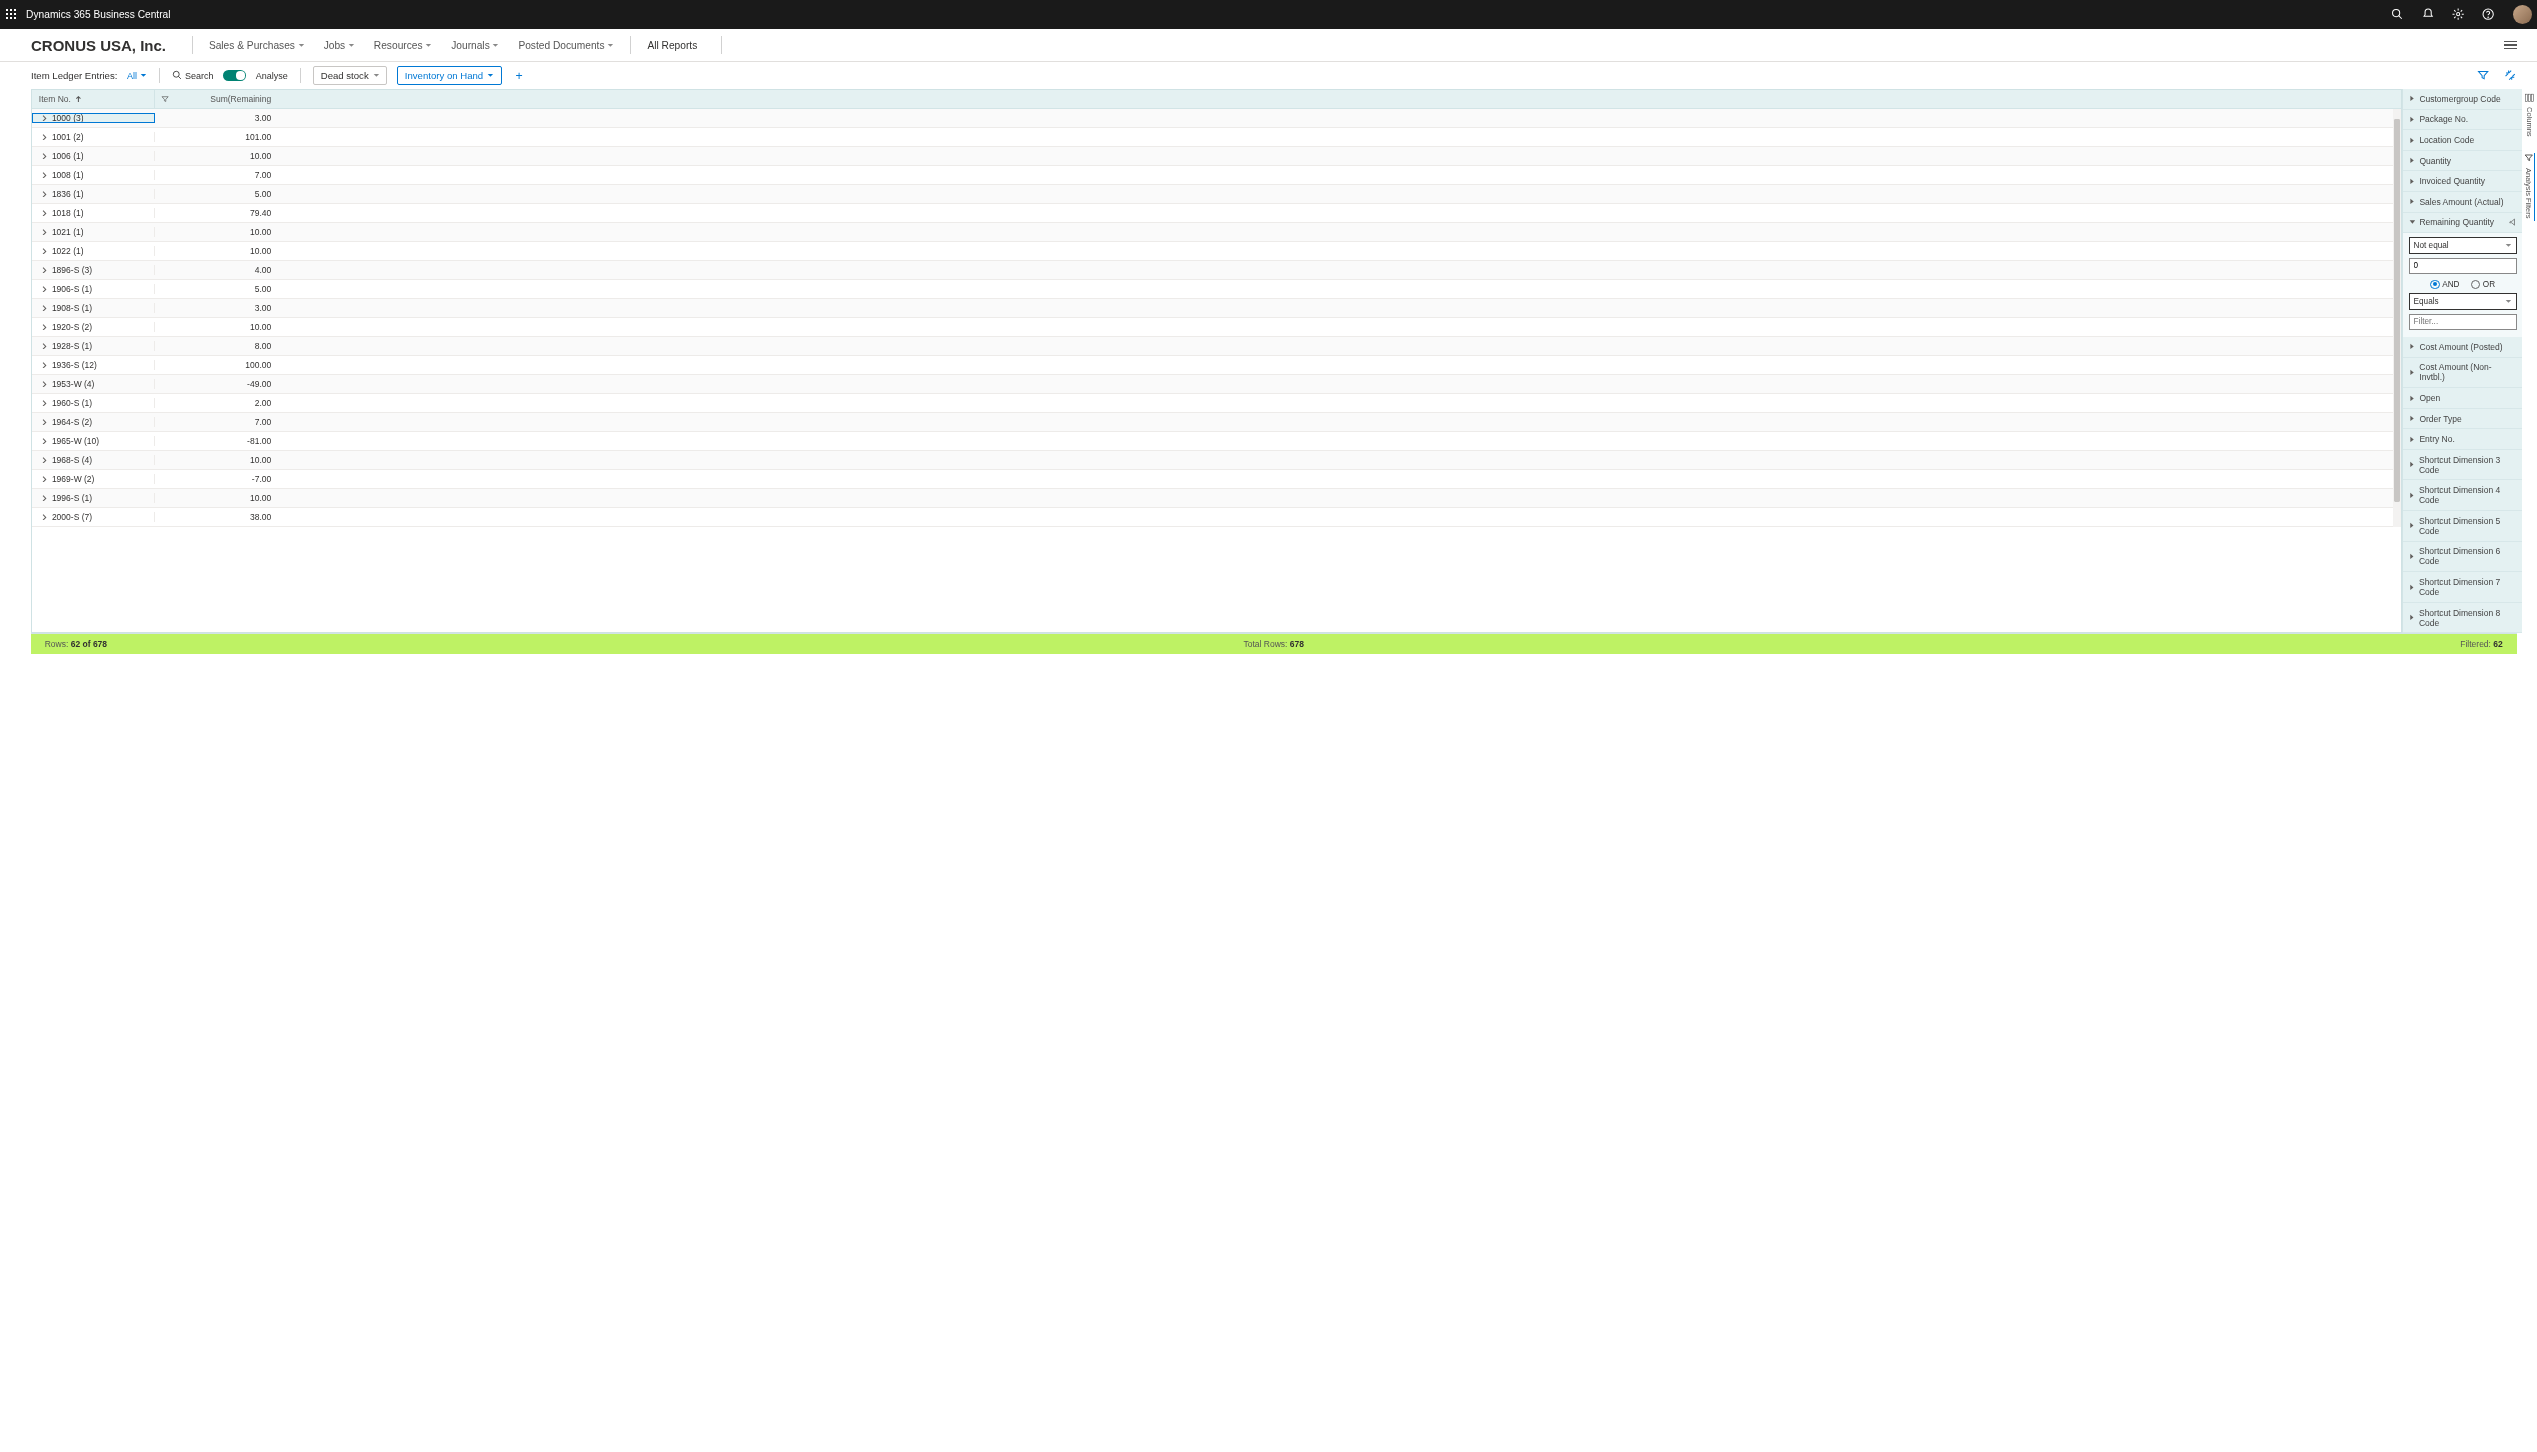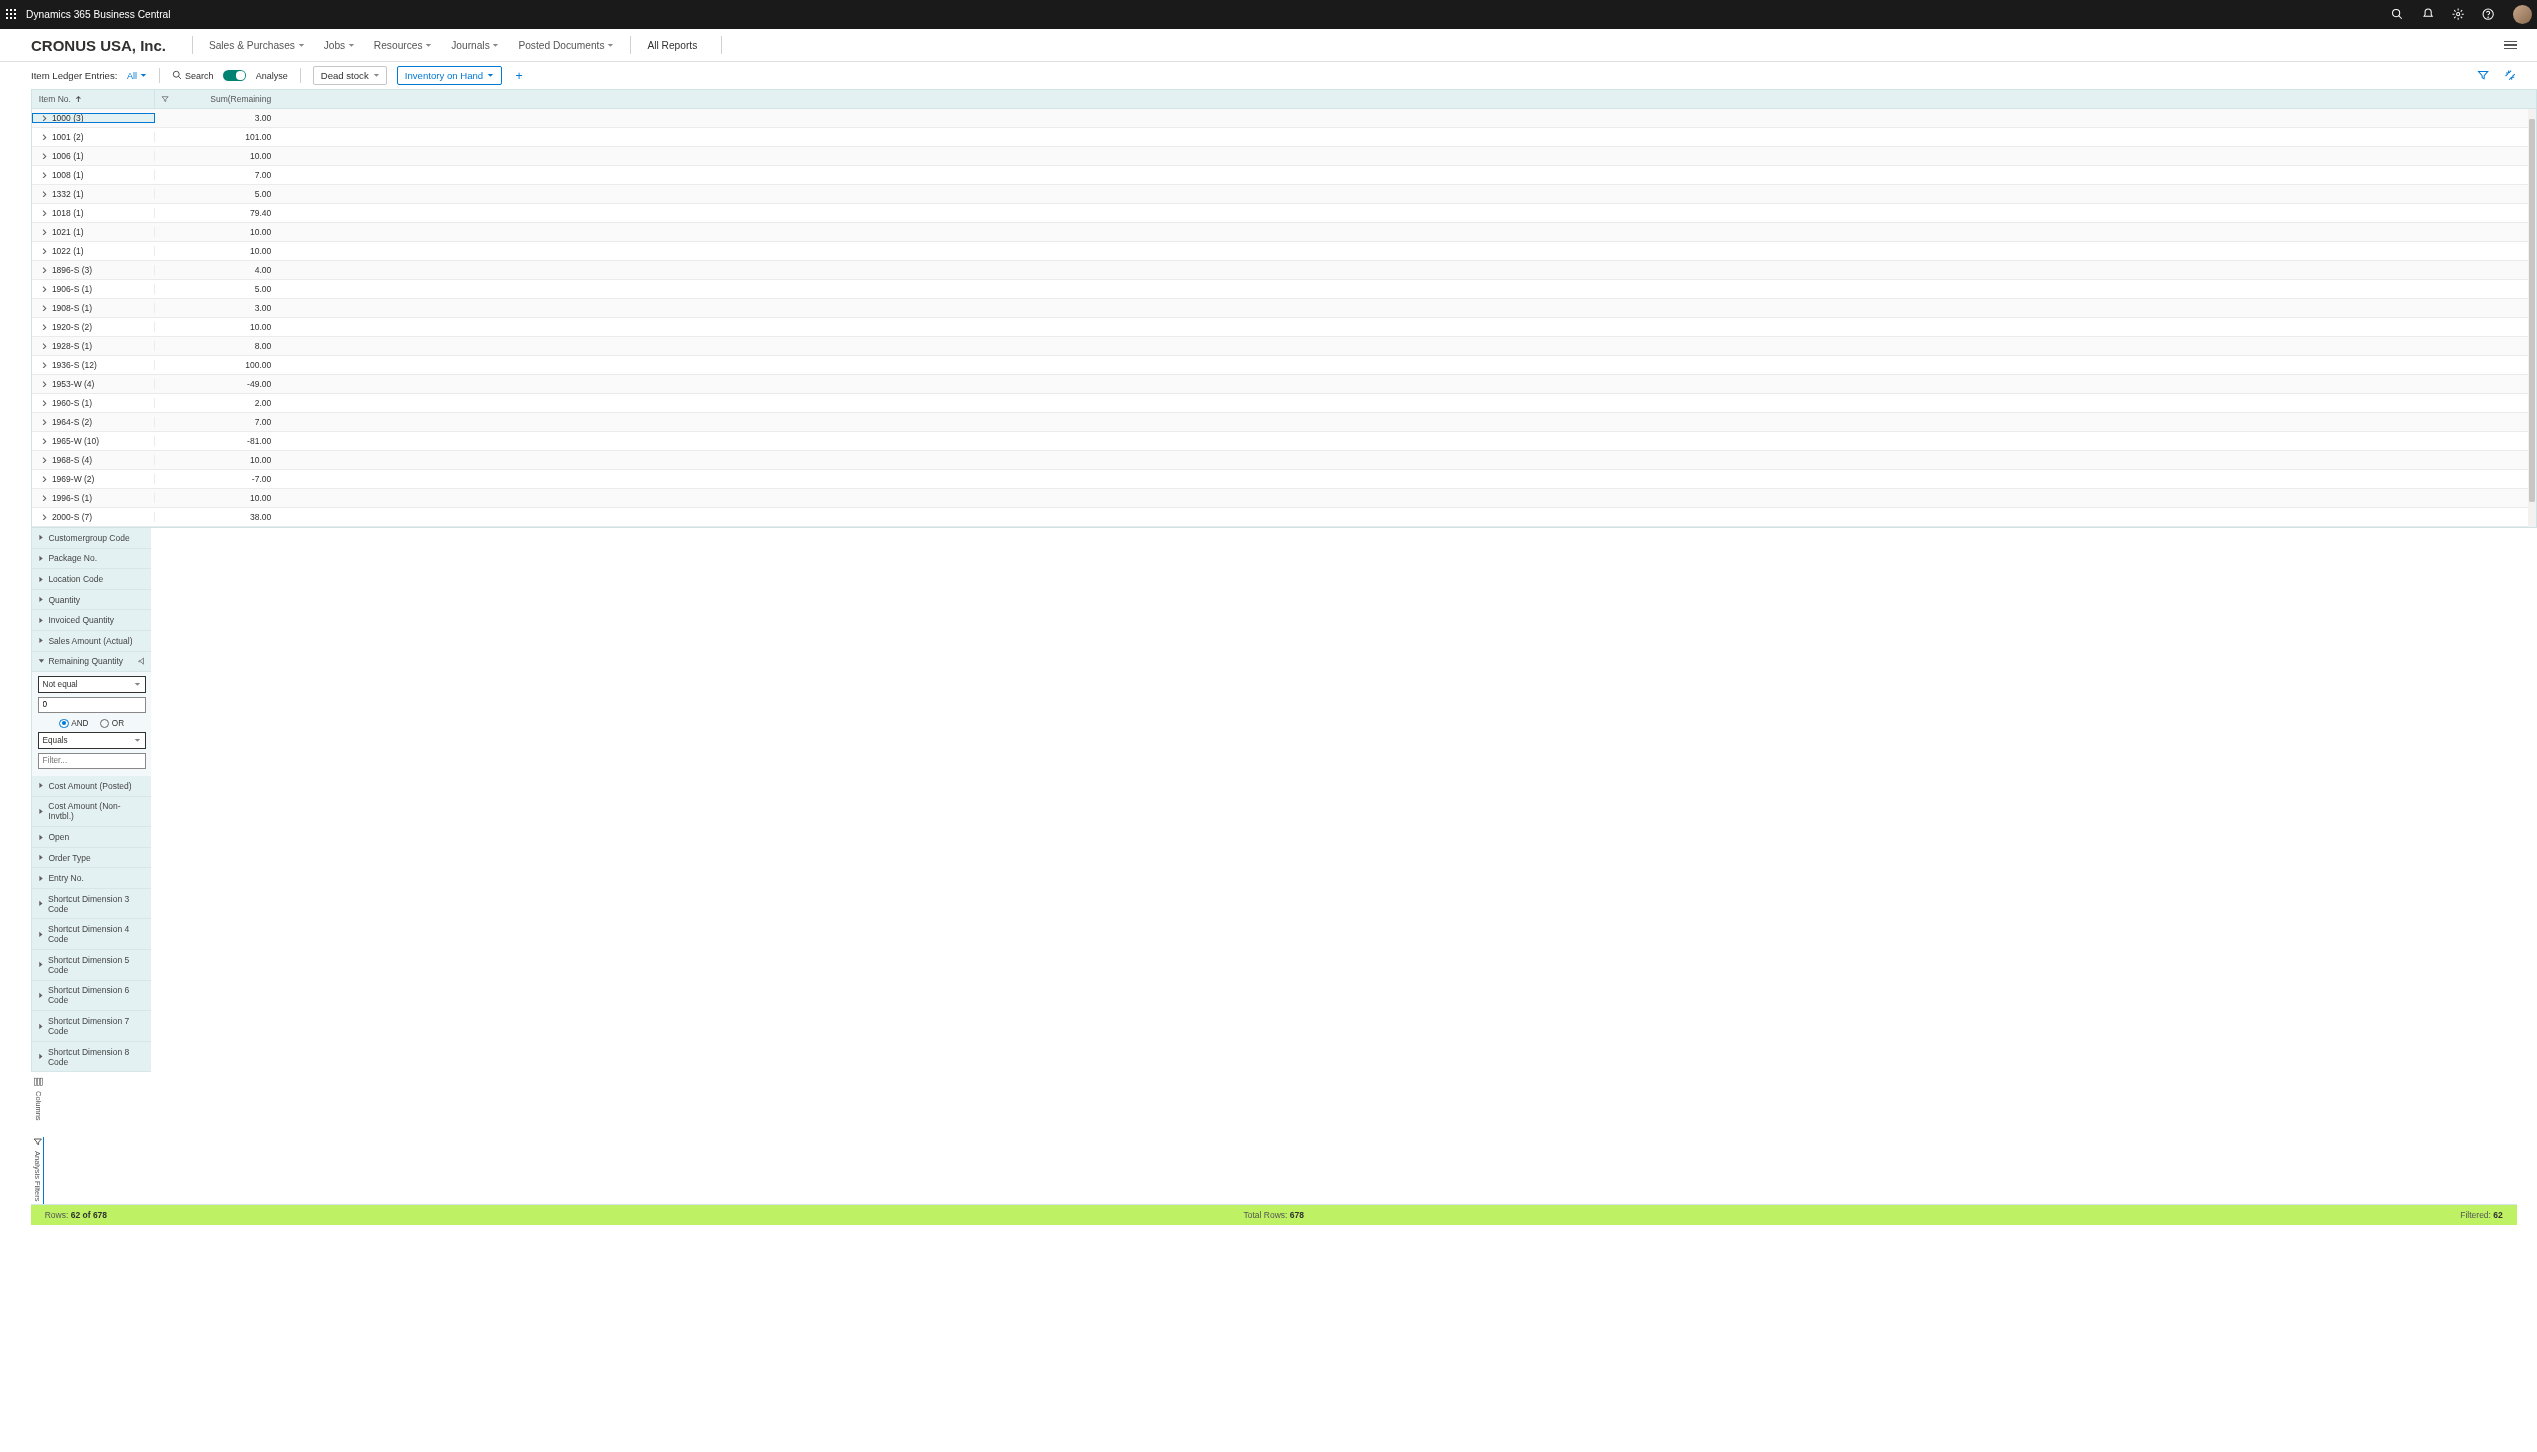--- a/index.html
+++ b/index.html
@@ -31,21 +31,21 @@
   .tl-sep { width:0.7px; height:15px; background:#d1d1d1; margin:0 2.7px; }
   .search-btn { display:flex; align-items:center; gap:3px; cursor:pointer; color:#323130; }
   .toggle { width:23px; height:11px; border-radius:6.1px; background:#008272; position:relative; cursor:pointer; }
   .toggle::after{ content:""; position:absolute; right:1.4px; top:1.4px; width:8.2px; height:8.2px; border-radius:50%; background:#fff;}
   .pill { border:0.7px solid #c8c6c4; border-radius:2px; padding:3.4px 6.8px; display:flex; align-items:center; gap:4.1px; cursor:pointer; font-size:9.6px;}
   .pill.active { border-color:#0078d4; border-bottom:1.4px solid #0078d4; color:#0078d4; }
   .plus-btn { font-size:12.3px; color:#0078d4; cursor:pointer; padding:0 4.1px; }
   .tool-right { margin-left:auto; display:flex; gap:15px; align-items:center; }
   
   
-  .main { display:flex; padding:0 0 0 31px;flex-direction:column; }
+  .main { display:flex; padding:0 0 0 31px; }
   .grid-area { flex:1; border:0.7px solid #cfe2e4; min-width:0; }
   
   
   .colhdr { display:flex; background:#e4f1f2; height:19px; align-items:center; font-size:8.5px; color:#555; border-bottom:0.7px solid #d2e4e6;}
   .colhdr .c1 { width:123px; padding-left:6.8px; display:flex; align-items:center; gap:4.1px; border-right:0.7px solid #d2e4e6; height:100%;}
   .colhdr .c2 { width:123px; text-align:right; padding:0 6.8px; position:relative; height:100%; display:flex; align-items:center; justify-content:flex-end;}
   .colhdr .filt { position:absolute; left:5.5px; }
   
   
   .rows { max-height: 423px; overflow:hidden; position:relative;}
@@ -267,21 +267,21 @@
               </svg>
               <span>1008 (1)</span>
             </div>
             <div class="c2">7.00</div>
           </div>
           <div class="row">
             <div class="c1">
               <svg class="chev" viewBox="0 0 10 10">
                 <path d="M3 1l4 4-4 4" fill="none" stroke="#605e5c" stroke-width="1.5"></path>
               </svg>
-              <span>1332 (1)</span>
+              <span>1836 (1)</span>
             </div>
             <div class="c2">5.00</div>
           </div>
           <div class="row">
             <div class="c1">
               <svg class="chev" viewBox="0 0 10 10">
                 <path d="M3 1l4 4-4 4" fill="none" stroke="#605e5c" stroke-width="1.5"></path>
               </svg>
               <span>1018 (1)</span>
             </div>

